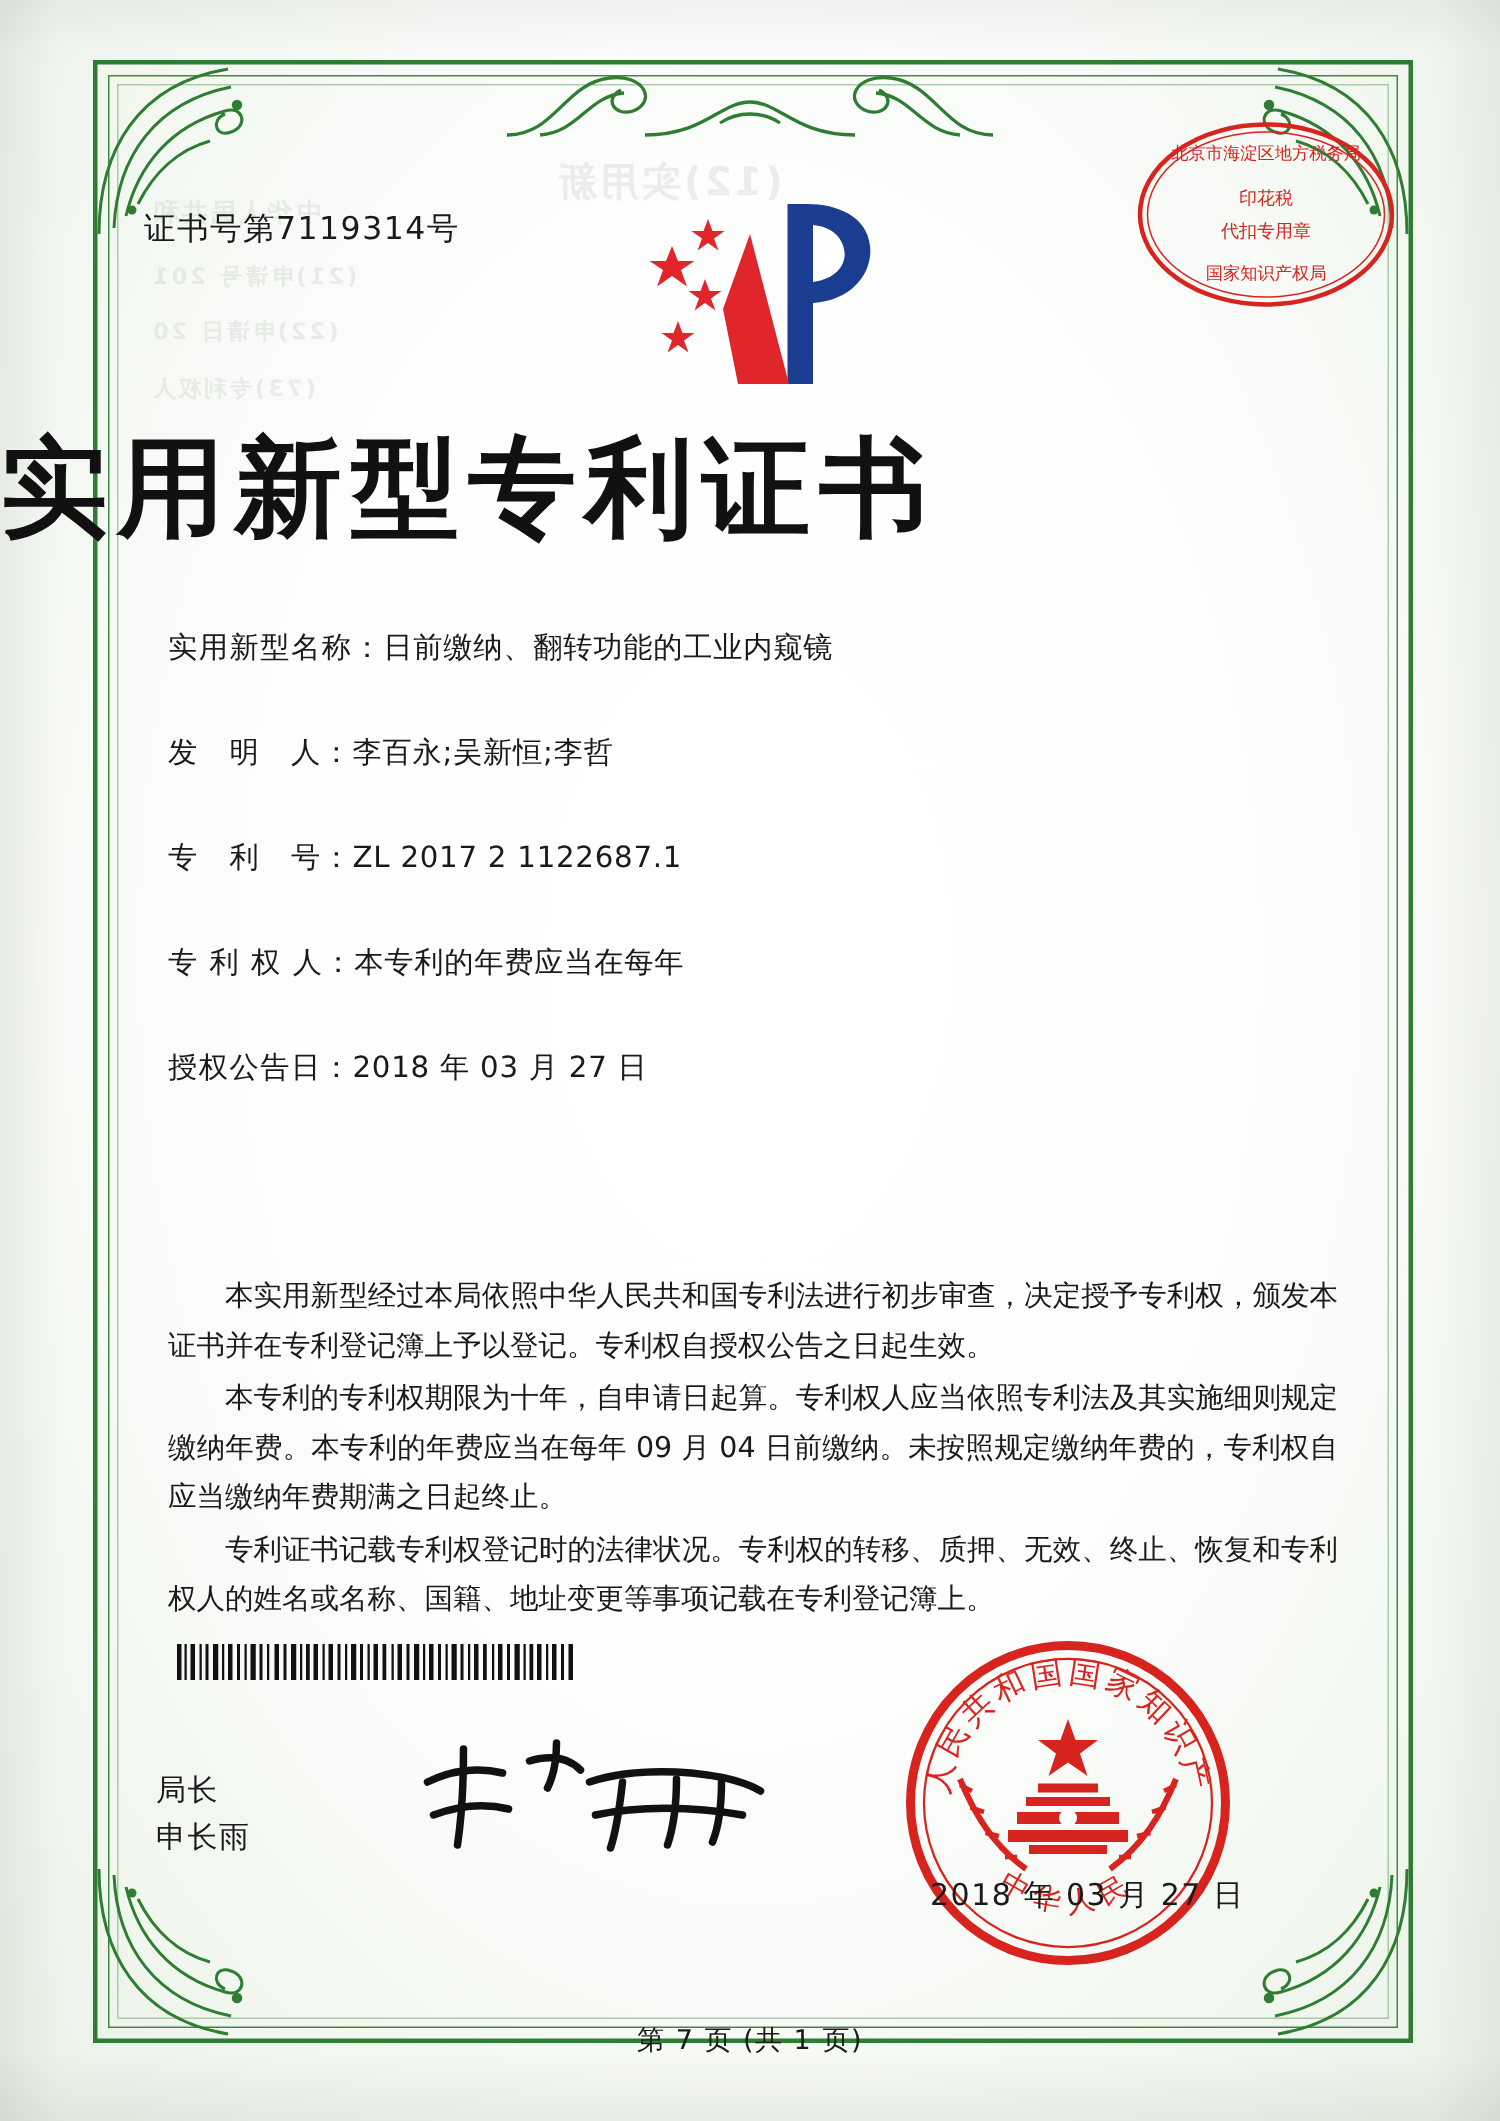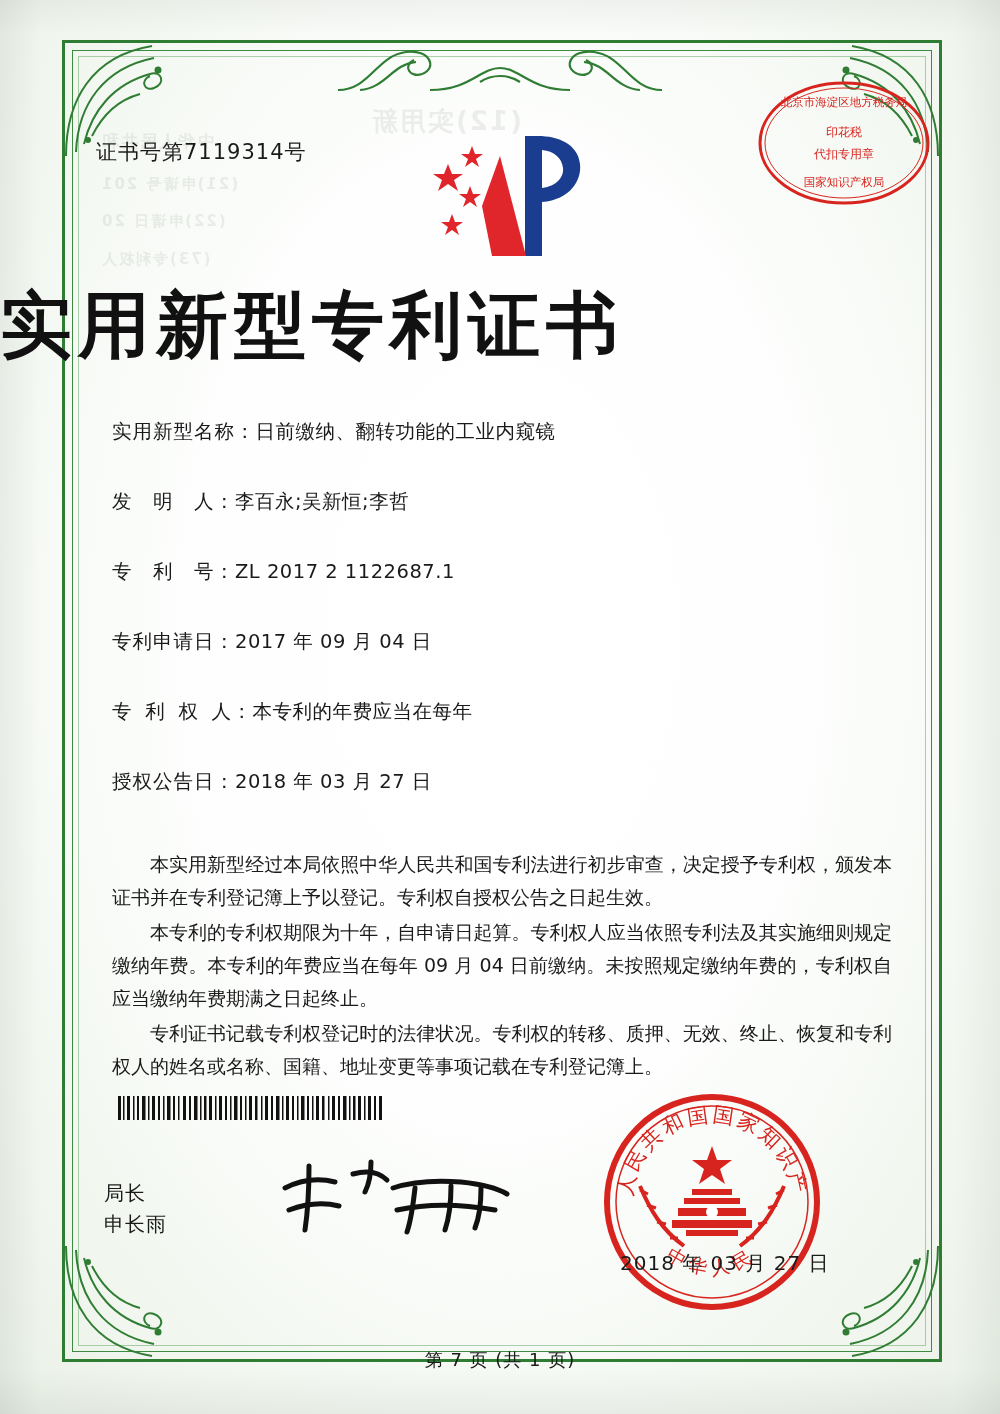--- a/index.html
+++ b/index.html
@@ -121,21 +121,21 @@
     position: absolute;
     left: 112px; top: 418px;
     width: 790px;
   }
   .field {
     font-size: 19.5px;
     margin-bottom: 43px;
     letter-spacing: .5px;
     white-space: nowrap;
   }
-  .field .lab { letter-spacing: 1px; font-family: Liberation Mono, monospace; }
+  .field .lab { letter-spacing: 1px; }
 
   .paras {
     position: absolute;
     left: 112px; top: 848px;
     width: 780px;
     font-size: 19px;
     line-height: 33px;
     text-align: justify;
   }
   .para { text-indent: 38px; margin: 0 0 2px 0; }
@@ -284,23 +284,20 @@
 
   <div class="fields">
     <div class="field">
       <span class="lab">实用新型名称：</span><span>日前缴纳、翻转功能的工业内窥镜</span>
     </div>
     <div class="field">
       <span class="lab">发　明　人：</span><span>李百永;吴新恒;李哲</span>
     </div>
     <div class="field">
       <span class="lab">专　利　号：</span><span>ZL 2017 2 1122687.1</span>
-    </div>
-    <div class="field">
-      <span class="lab">专利申请日：</span><span>2017 年 09 月 04 日</span>
     </div>
     <div class="field">
       <span class="lab">专 利 权 人：</span><span>本专利的年费应当在每年</span>
     </div>
     <div class="field">
       <span class="lab">授权公告日：</span><span>2018 年 03 月 27 日</span>
     </div>
   </div>
 
   <div class="paras">

